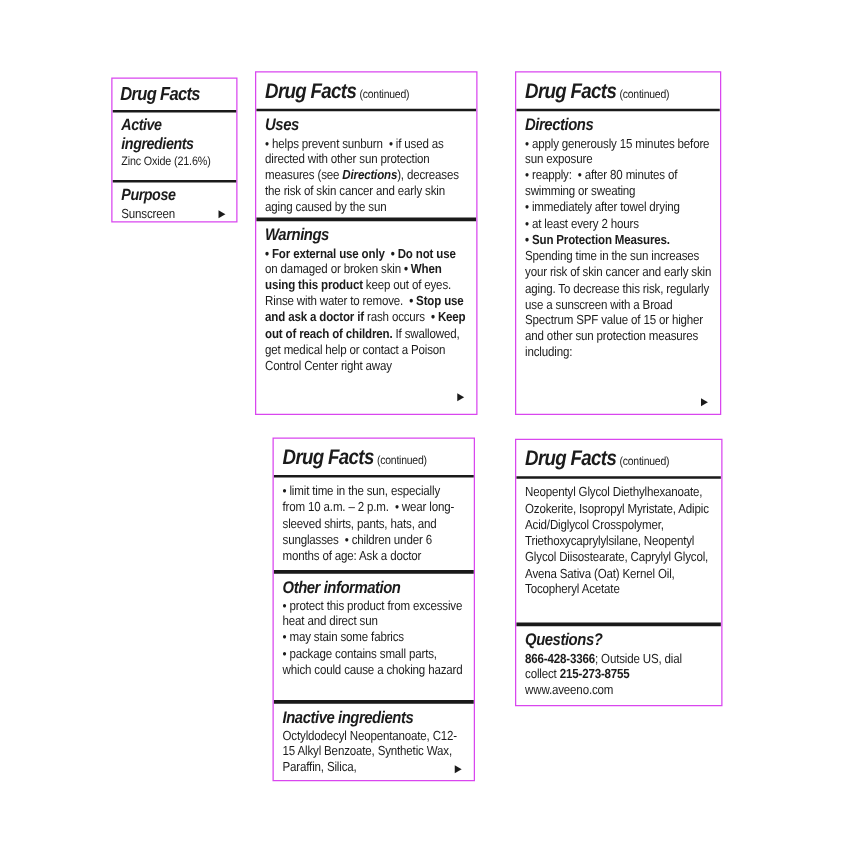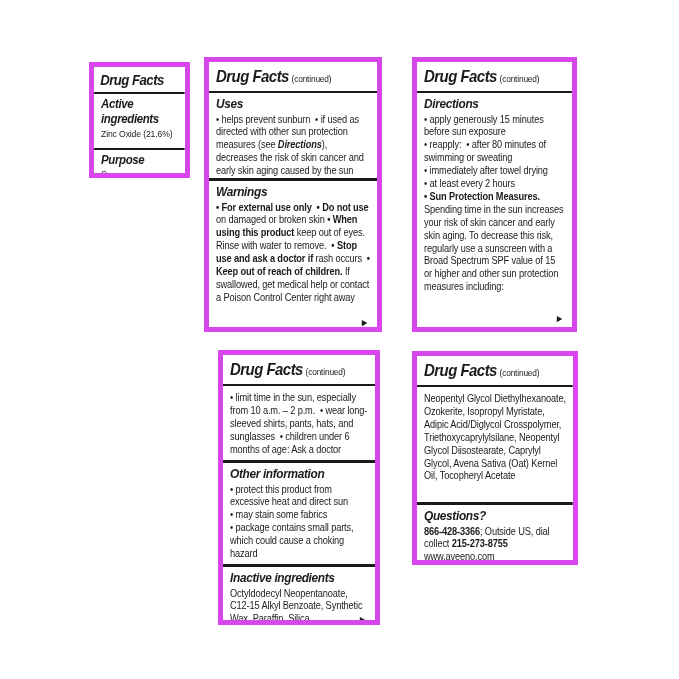--- a/index.html
+++ b/index.html
@@ -2,21 +2,21 @@
 <html><head>
 <meta charset="utf-8">
 <style>
   html,body { margin:0; padding:0; }
   body {
     width:679px; height:679px; background:#ffffff; position:relative;
     font-family:"Liberation Sans","DejaVu Sans",sans-serif; color:#1b1b1b;
   }
   .canvas { position:relative; width:679px; height:679px; background:#ffffff; overflow:hidden; }
   .panel {
-    position:absolute; background:#fff; border:5px solid #d946ef;
+    position:absolute; background:#fff; border:1px solid #d946ef;
     box-sizing:border-box; overflow:hidden;
   }
   
   .inner { width:113.64%; transform:scaleX(0.88); transform-origin:0 0; height:100%; position:relative; box-sizing:border-box; }
   .phead { padding:5px 8px 4px 8px; border-bottom:2px solid #1a1a1a; box-sizing:border-box; }
   .phead.thin { padding:4px 7px 3px 7px; }
   .df { font-size:17px; font-weight:700; font-style:italic; letter-spacing:-0.6px; white-space:nowrap; }
   .df.small { font-size:15px; }
   .cont { font-size:9.5px; font-weight:400; font-style:normal; margin-left:3px; letter-spacing:-0.2px; }
   .sec { padding:3px 8px 4px 8px; position:relative; box-sizing:border-box; }

